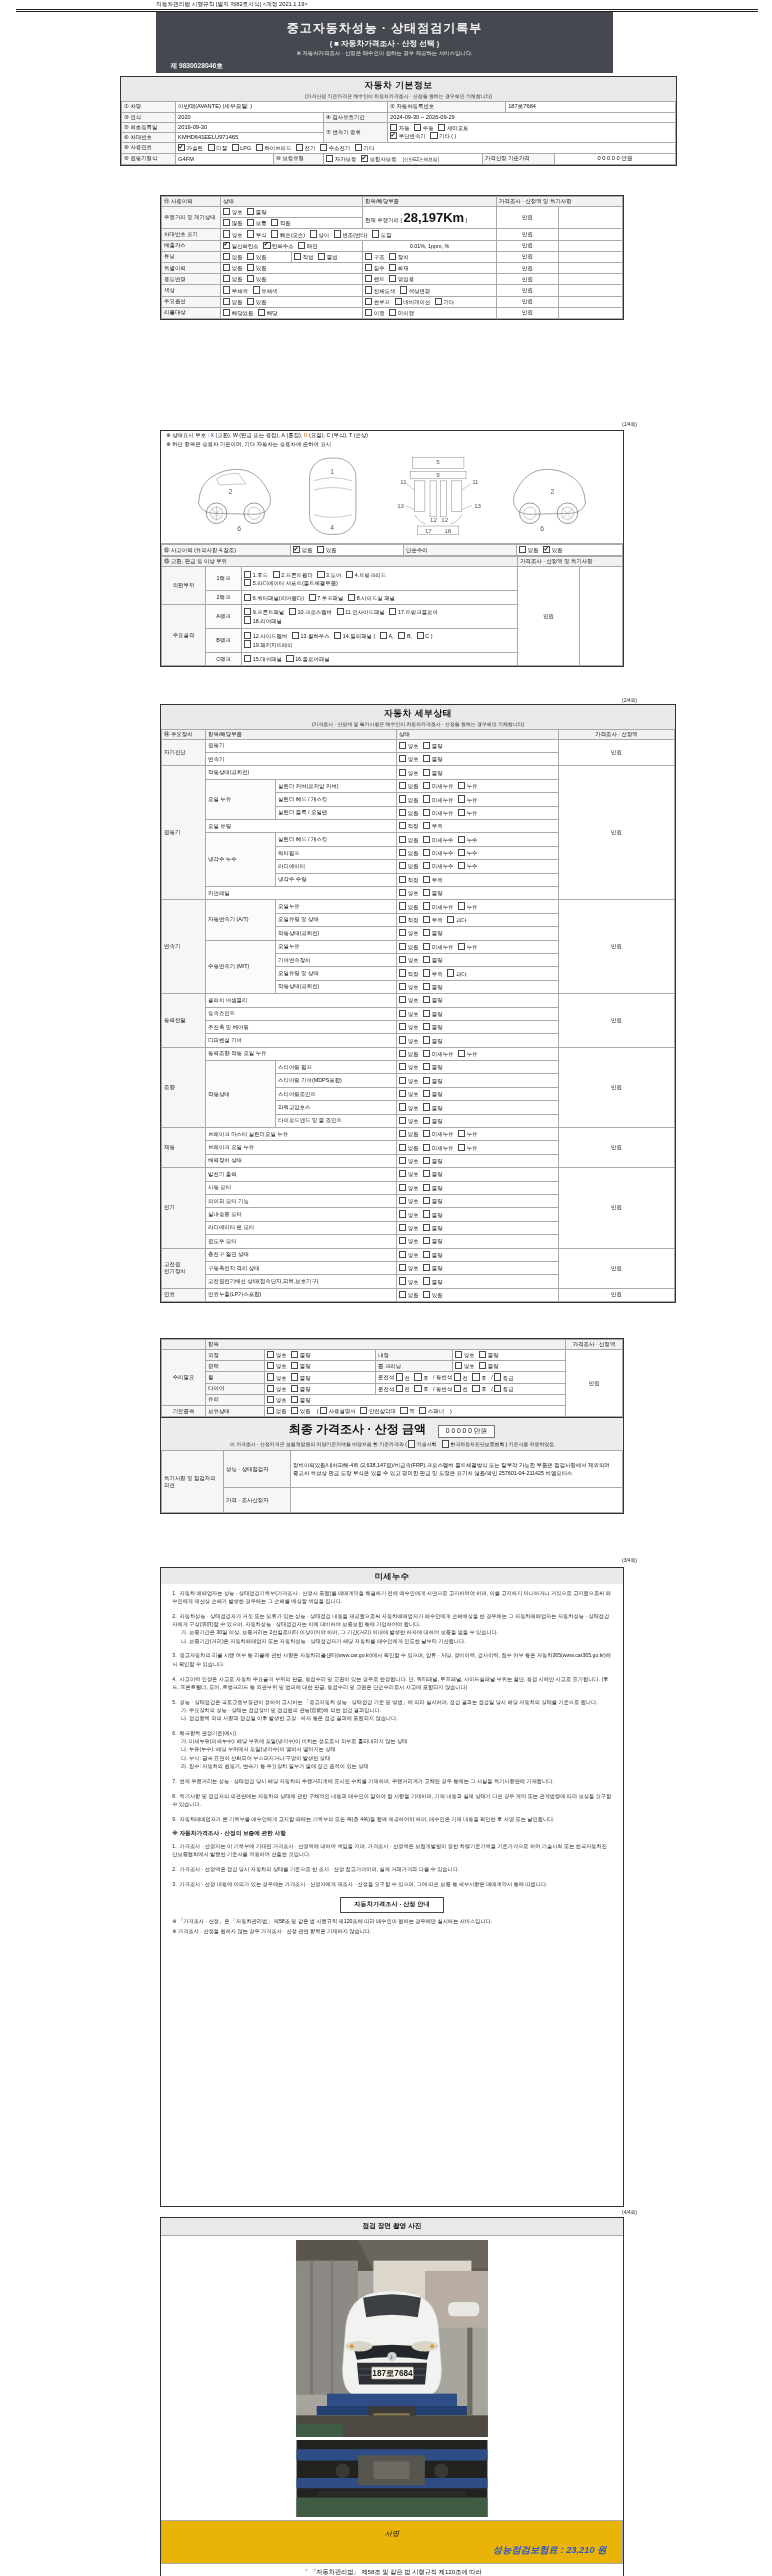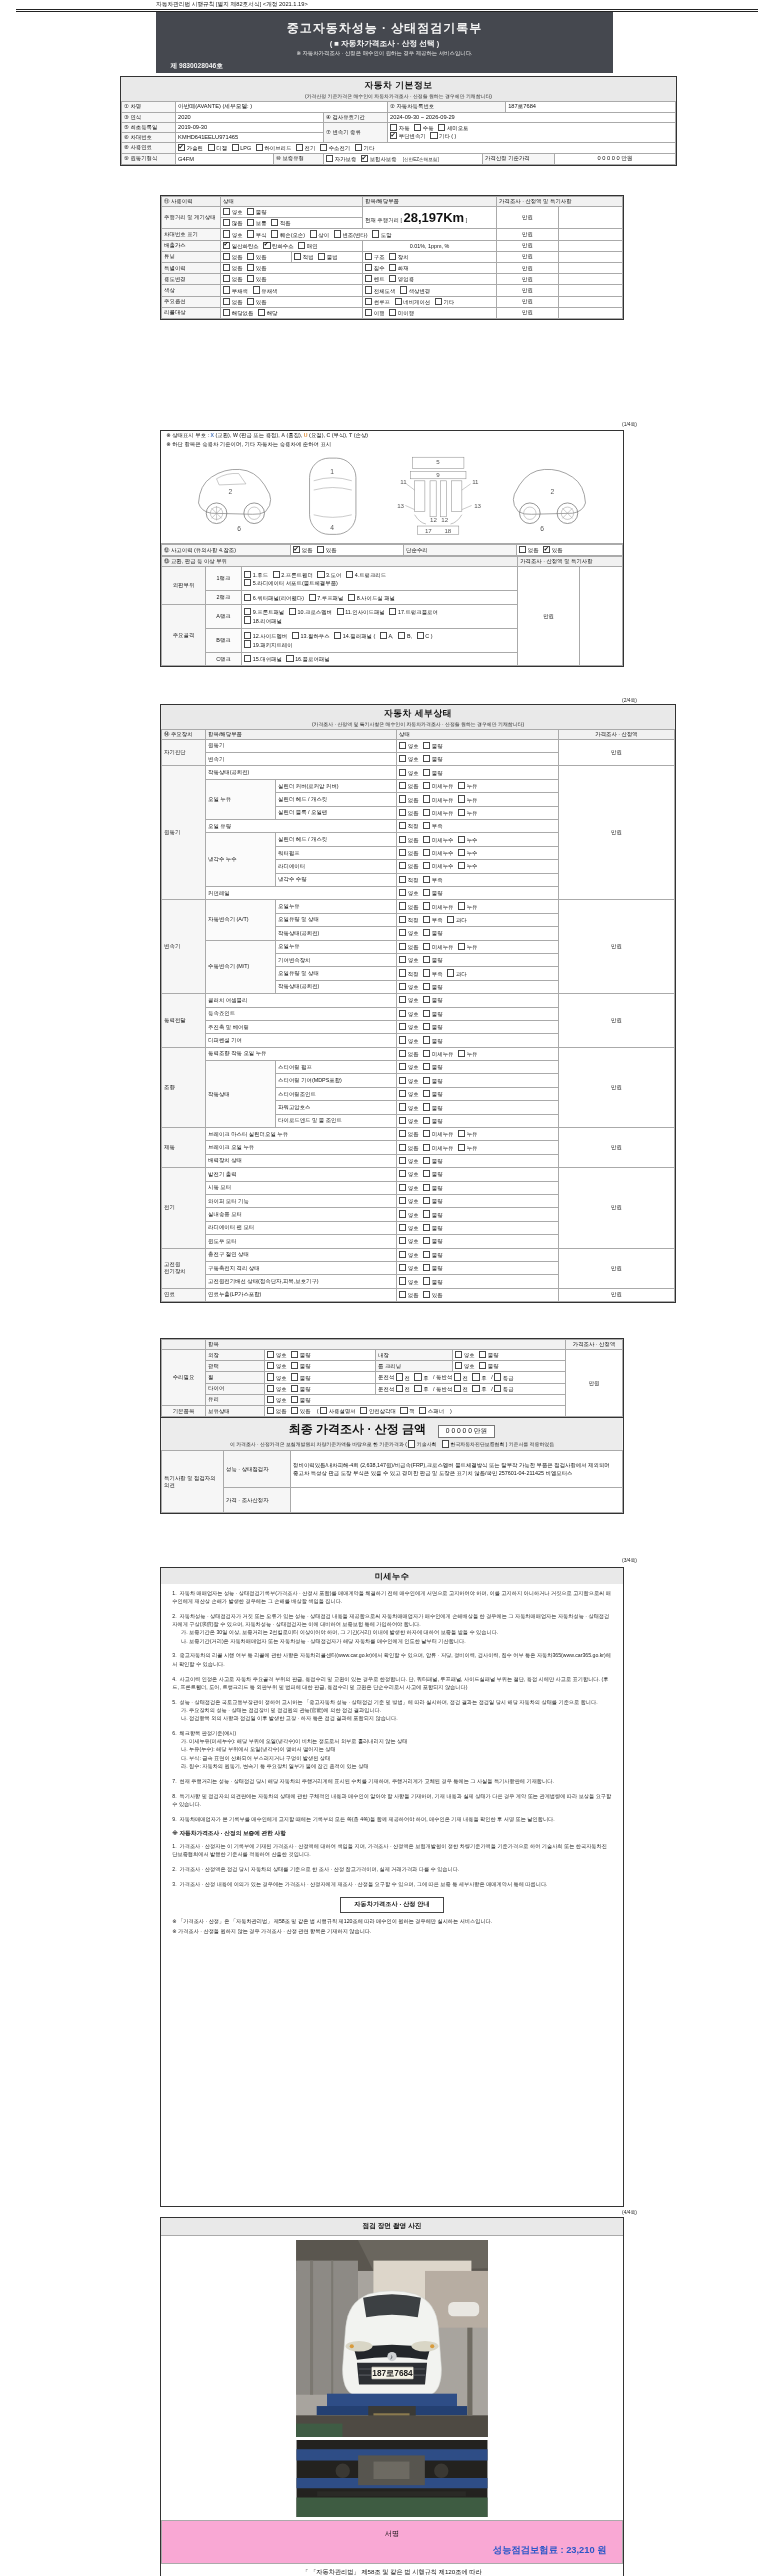--- a/index.html
+++ b/index.html
@@ -31,21 +31,21 @@
   .legendline{font-size:5.4px;padding:1px 5.2px;}
   .code{font-weight:bold;font-size:5.2px;}
   .diagwrap{display:flex;justify-content:space-around;align-items:center;padding:4.1px 15.5px;border-bottom:0.5px solid #aaa;background:#fff;}
   svg text{font-family:"Liberation Sans","DejaVu Sans",sans-serif;}
   .notebody{padding:5.2px 11.3px 4.1px 11.3px;}
   .note-item{font-size:5.2px;line-height:8.2px;white-space:pre-wrap;margin-bottom:6.7px;color:#1c1c1c;}
   .nw-title{font-size:5.7px;font-weight:bold;margin:7.2px 0 4.1px 0;}
   .infobox{border:0.8px solid #444;display:inline-block;padding:2.6px 13.4px;font-size:6.2px;font-weight:bold;}
   .fn{font-size:5.2px;line-height:7.7px;margin-top:2.6px;}
   .photo-head{background:#e9e9e9;text-align:center;font-size:6.7px;font-weight:bold;padding:4.1px 0;border-bottom:0.5px solid #aaa;}
-  .signband{background:#f9a8d4;border:0.5px solid #aaa;}
+  .signband{background:#eab308;border:0.5px solid #aaa;font-style:italic;}
   .signband .sg{text-align:center;font-size:7.2px;padding-top:7.2px;}
   .fee{color:#2b57c8;font-size:9.3px;font-weight:bold;text-align:right;padding:5.2px 15.5px 6.2px 0;}
   .footline{text-align:center;font-size:6.2px;line-height:9.3px;}
   .dev{background:#f6f6f6;text-align:left;}
   .sub{background:#fbfbfb;}
   .rk{background:#fbfbfb;text-align:center;}
   .grp{background:#f6f6f6;text-align:center;}
   .hdr{background:#f1f1f1;}
   .small-gray{color:#333;font-size:4.6px;}
   .valtxt{font-size:5.7px;}

